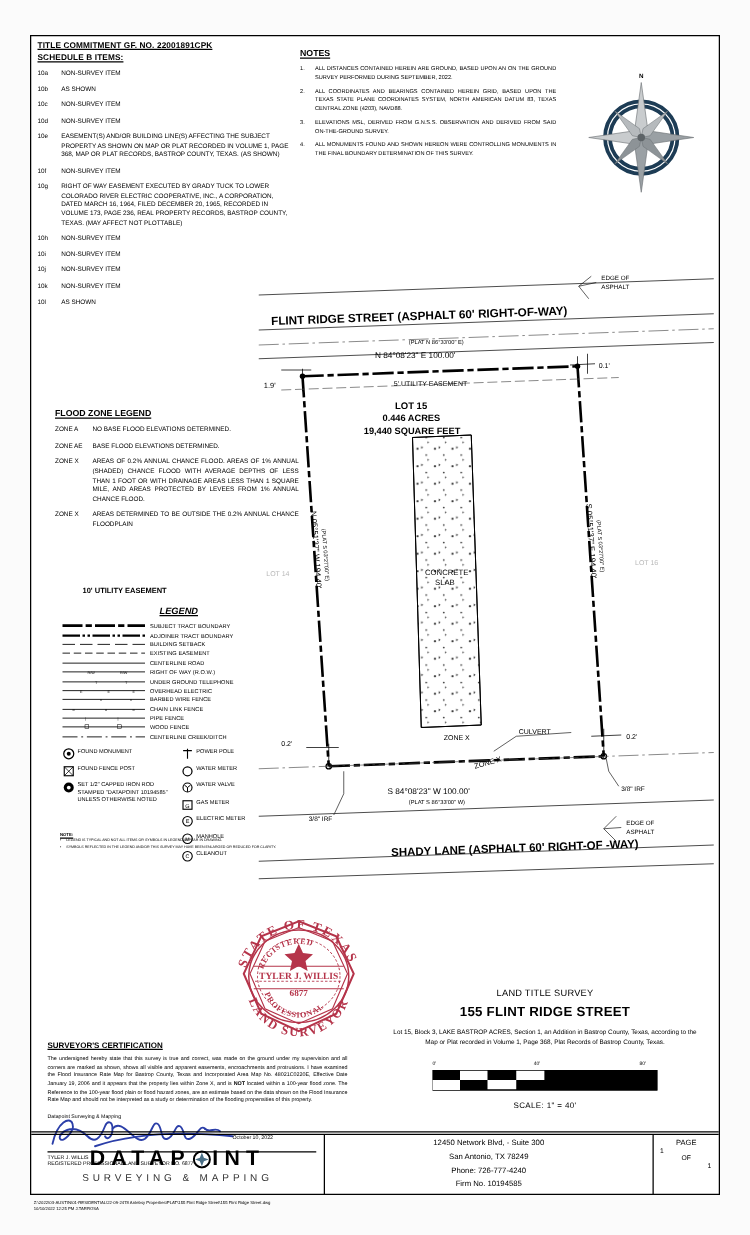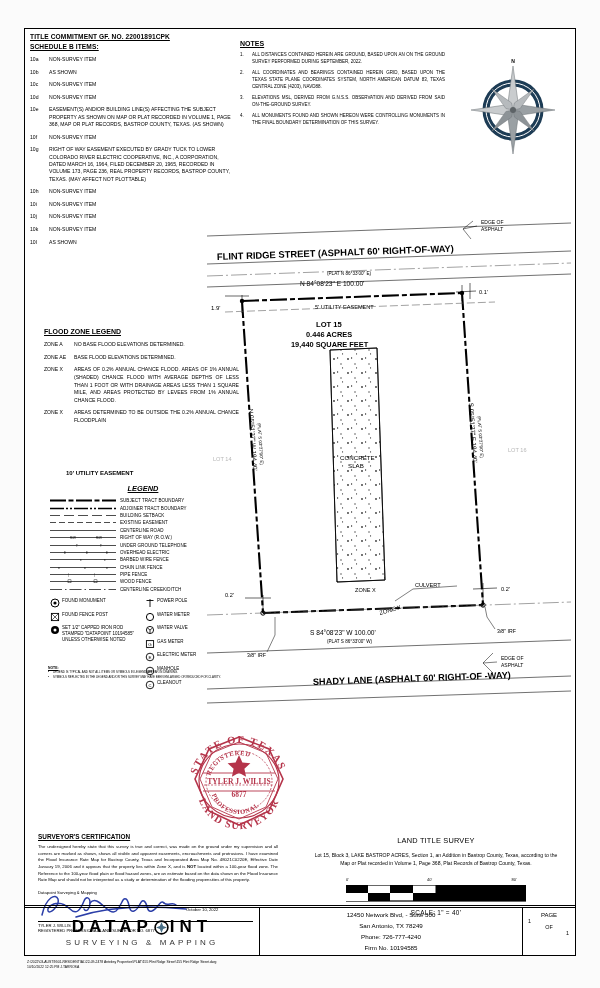--- a/index.html
+++ b/index.html
@@ -80,21 +80,21 @@
   .cert-body { font-size:4.3px; line-height:1.55; text-align:justify; margin-top:4px; }
   .cert-body b { font-weight:bold; }
   .cert-firm { font-size:4.2px; margin-top:6px; }
   .sig-wrap { position:relative; height:26px; }
   .sig-svg { position:absolute; left:-2px; top:-4px; }
   .sig-date { position:absolute; left:148px; top:12px; font-size:4.2px; }
   .cert-name { font-size:4.2px; border-top:0.7px solid #000; padding-top:1px; width:215px; }
   .cert-rpls { font-size:4.2px; }
 
   
-  .tb-right { position:absolute; left:300px; top:790px; width:272px; text-align:center;margin-top:46px; }
+  .tb-right { position:absolute; left:300px; top:790px; width:272px; text-align:center; }
   .lts { font-size:7.4px; letter-spacing:.2px; }
   .addr { font-size:10.6px; font-weight:bold; margin-top:5px; letter-spacing:.2px; }
   .legal { font-size:5.1px; line-height:1.6; margin-top:6px; padding:0 14px; }
   .scalebar-wrap { margin-top:10px; display:flex; justify-content:center; }
   .sb { position:relative; width:180px; }
   .sb-ticks { position:relative; height:8px; font-size:4px; }
   .sb-ticks span { position:absolute; top:0; }
   .scale-text { font-size:6.4px; margin-top:3px; letter-spacing:.3px; }
 
   
@@ -639,20 +639,21 @@
         </g>
       </svg>
       <div class="sig-date">October 10, 2022</div>
     </div>
     <div class="cert-name">TYLER J. WILLIS</div>
     <div class="cert-rpls">REGISTERED PROFESSIONAL LAND SURVEYOR NO. 6877</div>
   </div>
 
   <div class="tb-right">
     <div class="lts">LAND TITLE SURVEY</div>
+    <div class="addr">155 FLINT RIDGE STREET</div>
     <div class="legal">Lot 15, Block 3, LAKE BASTROP ACRES, Section 1, an Addition in Bastrop County, Texas, according to the Map or Plat recorded in Volume 1, Page 368, Plat Records of Bastrop County, Texas.</div>
     <div class="scalebar-wrap">
       <div class="sb">
         <div class="sb-ticks" id="sb-ticks">
             <span style="left: 0px;">0'</span>
             <span style="left: 45%;">40'</span>
             <span style="left: 92%;">80'</span>
           </div>
         <svg width="180" height="17" viewBox="0 0 180 17">
           <rect x="0" y="0" width="180" height="16" fill="#fff" stroke="#000" stroke-width="1.2"></rect>

